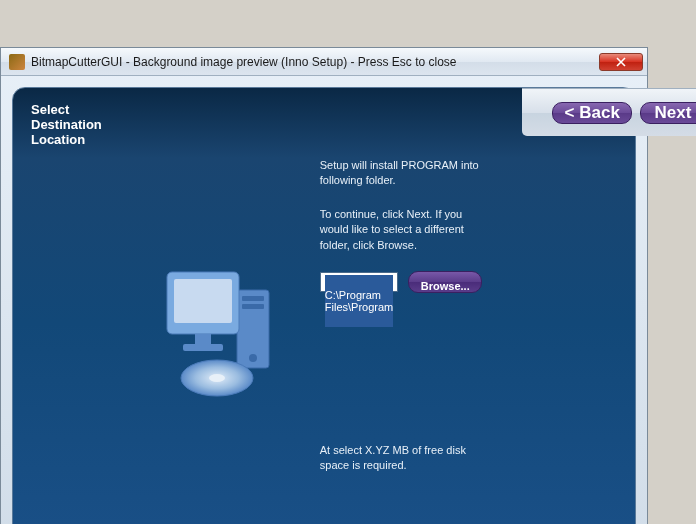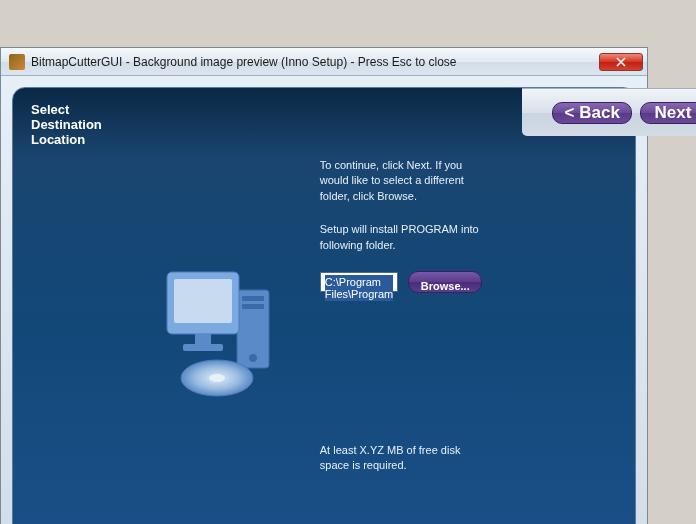--- a/index.html
+++ b/index.html
@@ -141,21 +141,21 @@
       background: #ffffff;
       border: 1px solid #4a6a8a;
       font-size: 11px;
       padding: 2px 4px;
       font-family: Tahoma, Arial, sans-serif;
     }
     
     .path-input .selected-text {
       background: #2a5a9a;
       color: #ffffff;
-      padding: 1px 0;
+      padding: 14px 0;
       display: inline-block;
     }
     
     .browse-btn {
       width: 74px;
       height: 22px;
       background: linear-gradient(to bottom, #7858a8 0%, #5a3c8a 50%, #4a2c7a 51%, #5a3c8a 100%);
       border: 1px solid #3a2060;
       border-radius: 10px;
       color: #ffffff;
@@ -246,33 +246,33 @@
                 <stop offset="0%" stop-color="#e0ecf8"></stop>
                 <stop offset="60%" stop-color="#9abce0"></stop>
                 <stop offset="100%" stop-color="#5a8ac8"></stop>
               </radialGradient>
             </defs>
           </svg>
         </div>
       </div>
 
       <div class="form-col">
+        <div class="setup-text">Setup will install PROGRAM into following folder.</div>
         <div class="setup-text">To continue, click Next. If you would like to select a different folder, click Browse.</div>
-        <div class="setup-text">Setup will install PROGRAM into following folder.</div>
 
         <div class="path-row">
           <div class="path-input">
             <span class="selected-text">C:\Program Files\Program</span>
           </div>
           <div class="browse-btn">
             <span>Browse...</span>
           </div>
         </div>
 
-        <div class="setup-text space-text">At least X.YZ MB of free disk space is required.</div>
+        <div class="setup-text space-text">At select X.YZ MB of free disk space is required.</div>
       </div>
 
     </div>
 
     <div class="footer-bar">
       <div class="wiz-btn">
         <span>&lt; Back</span>
       </div>
       <div class="wiz-btn">
         <span>Next &gt;</span>

